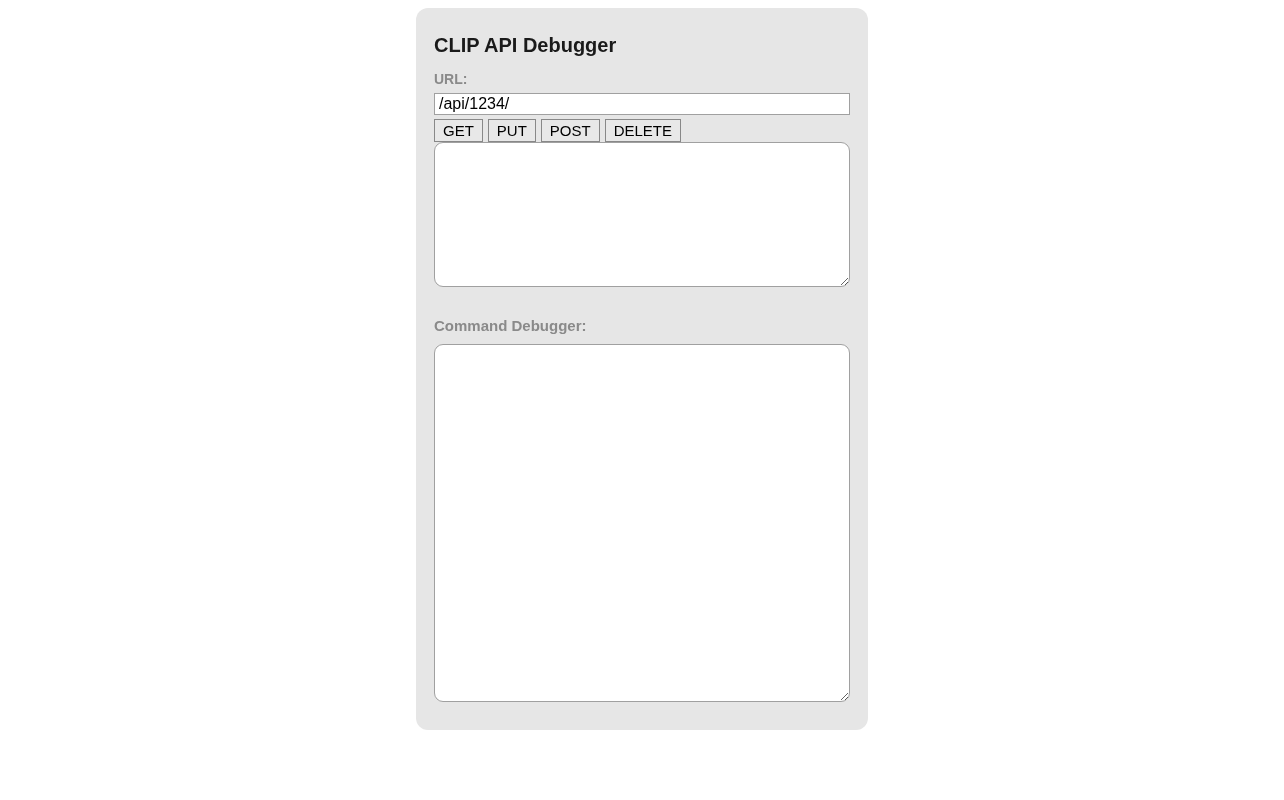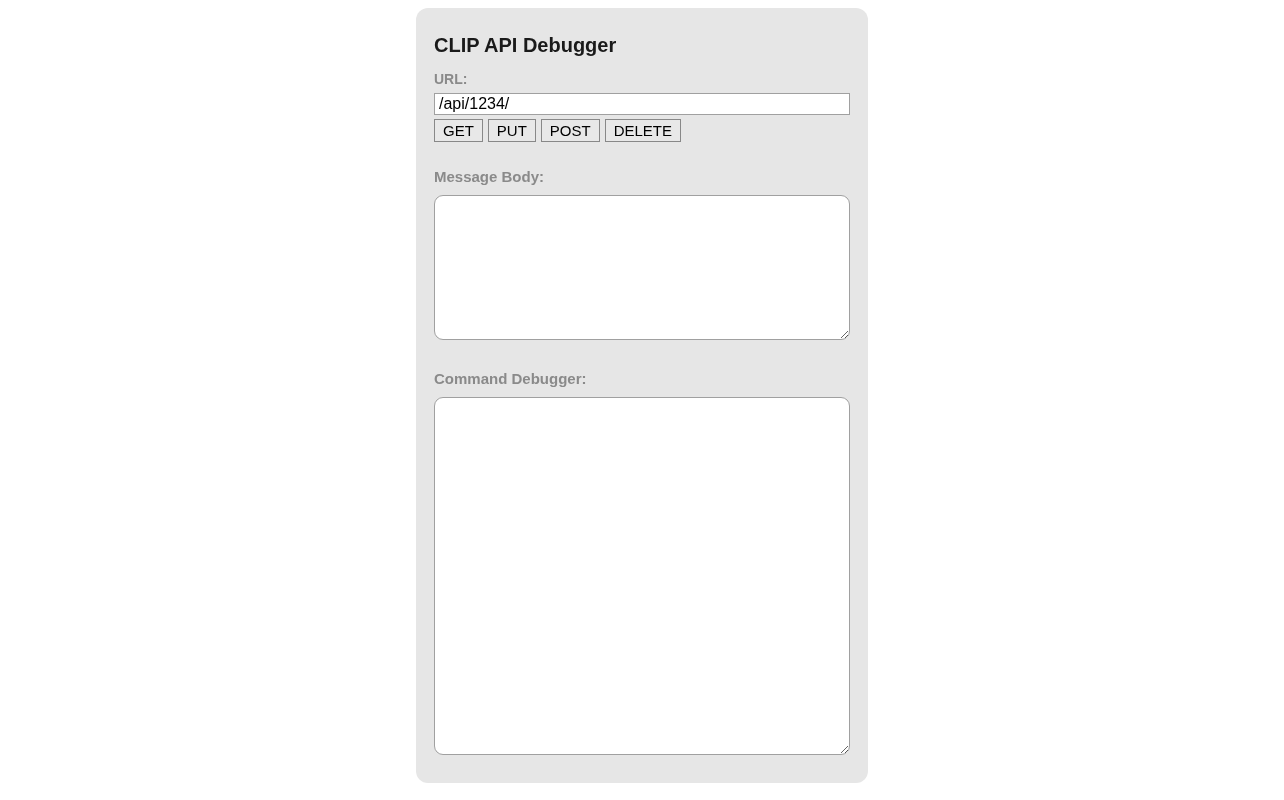--- a/index.html
+++ b/index.html
@@ -96,19 +96,18 @@
   <div class="label">URL:</div>
   <input type="text" class="url-input" value="/api/1234/" style="">
 
   <div class="button-row">
     <button class="btn">GET</button>
     <button class="btn">PUT</button>
     <button class="btn">POST</button>
     <button class="btn">DELETE</button>
   </div>
 
-  <div class="section-label">Message Body:</div>
   <textarea class="msg-body" style=""></textarea>
 
   <div class="section-label">Command Debugger:</div>
   <textarea class="cmd-response" style=""></textarea>
 
 </div>
 
 </body></html>

